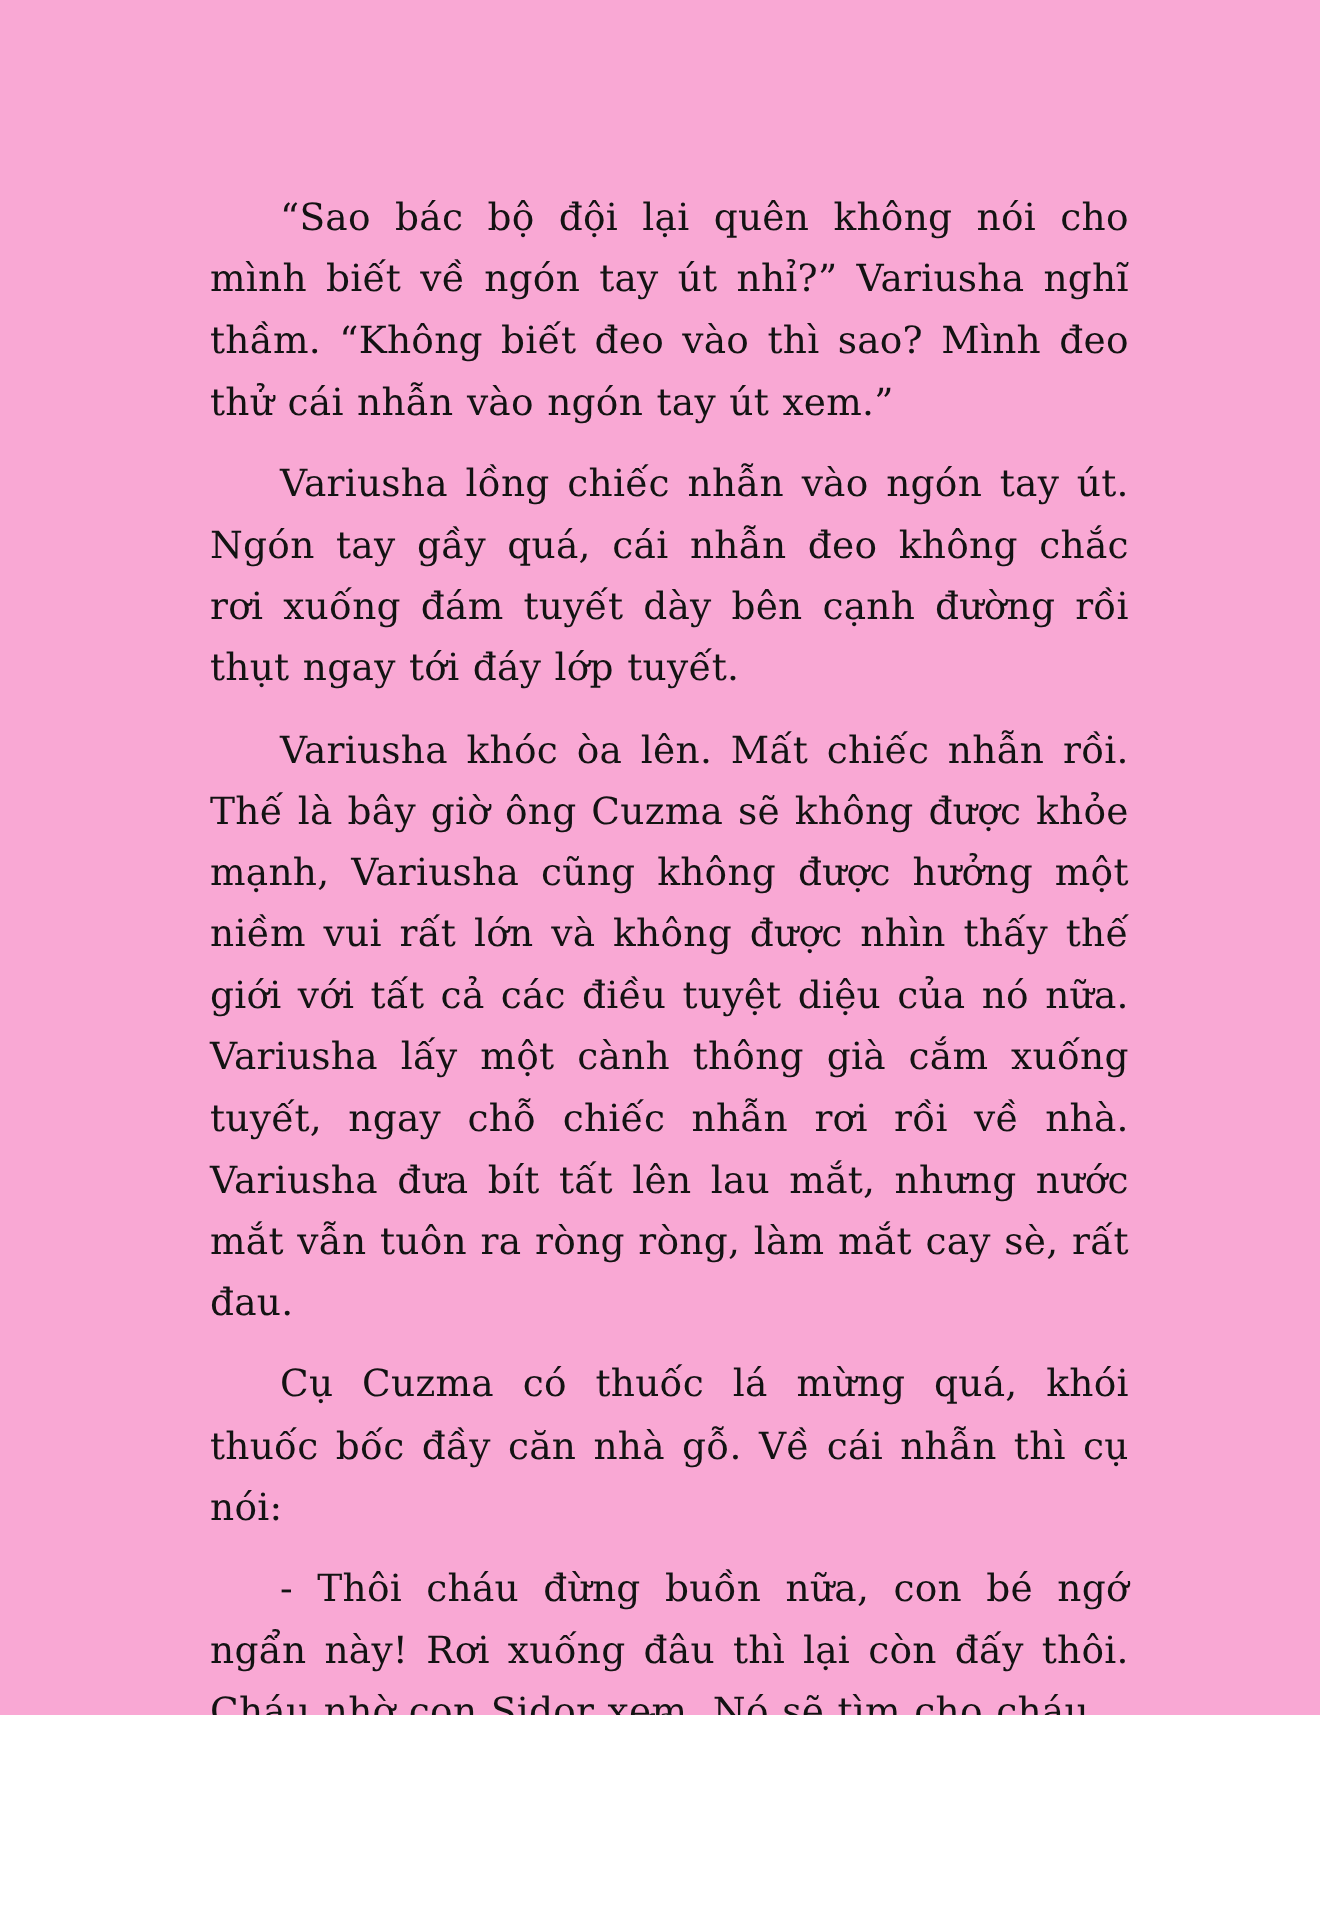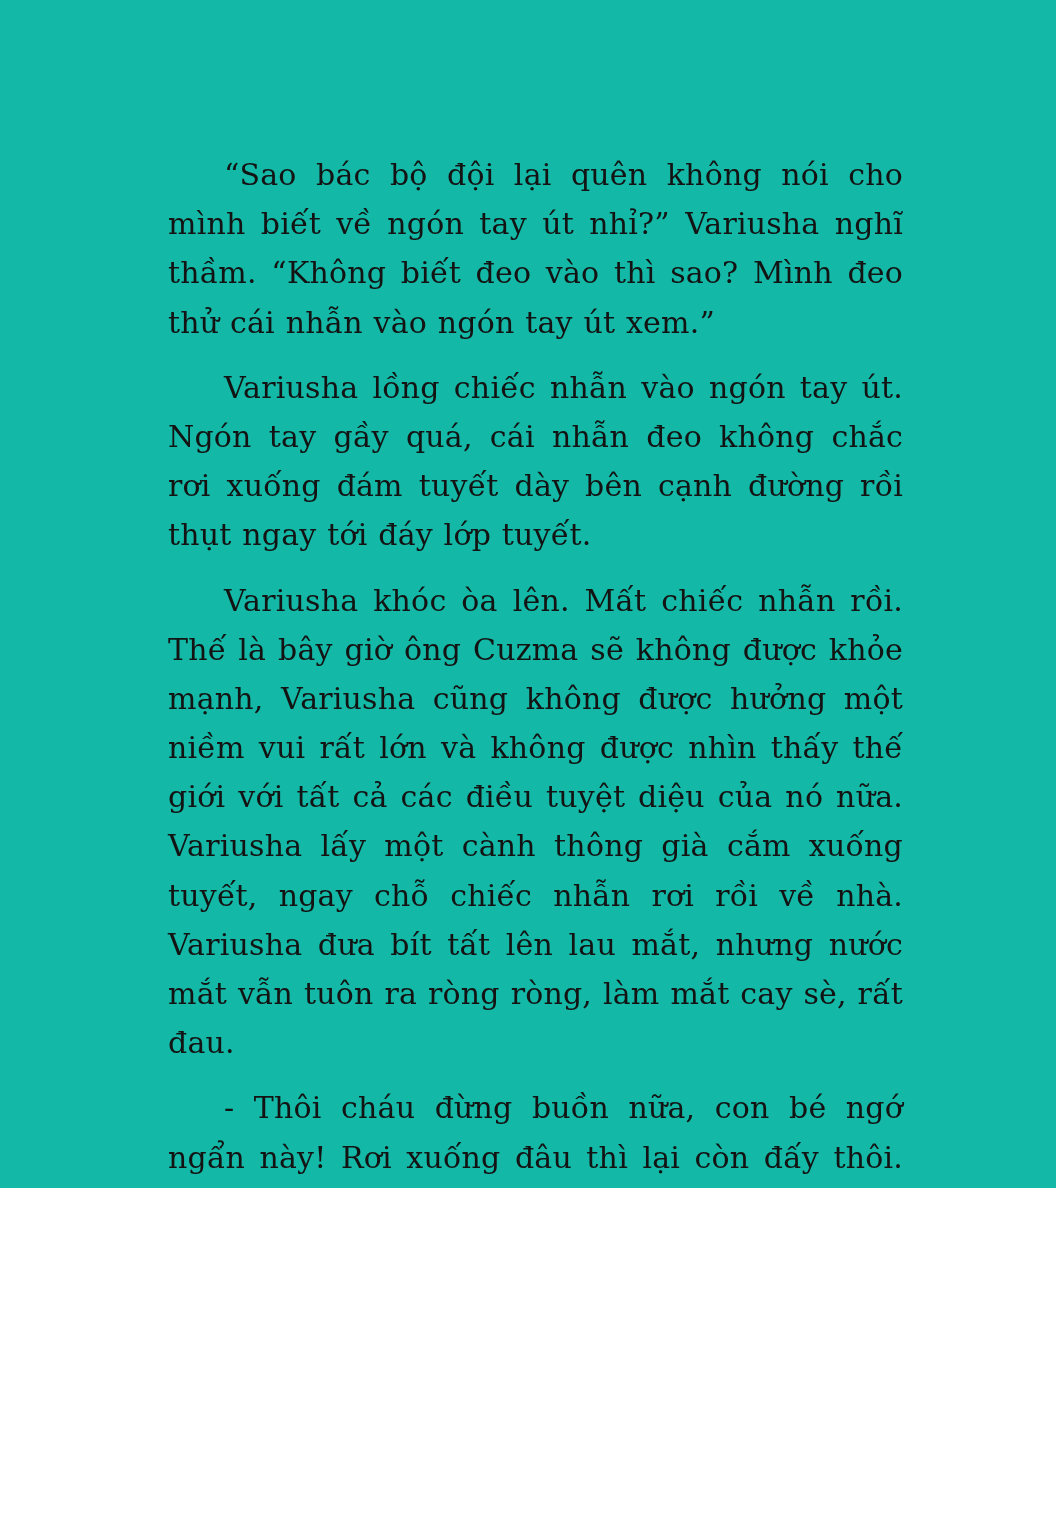--- a/index.html
+++ b/index.html
@@ -3,23 +3,23 @@
 <meta charset="utf-8">
 <style>
   html, body {
     margin: 0;
     padding: 0;
     background: #ffffff;
   }
   .page {
     position: relative;
     width: 1056px;
-    height: 1188px;
+    height: 1372px;
     margin: 0 auto;
-    background: #14b8a6;
+    background: #f9a8d4;
     font-family: "DejaVu Serif", "Liberation Serif", serif;
     color: #131313;
     box-sizing: border-box;
     overflow: hidden;
   }
   .text-block {
     position: absolute;
     top: 150px;
     left: 168px;
     width: 735px;
@@ -56,20 +56,21 @@
 </style>
 </head>
 <body>
 
 <div class="page">
 
   <div class="text-block">
       <p class="para">“Sao bác bộ đội lại quên không nói cho mình biết về ngón tay út nhỉ?” Variusha nghĩ thầm. “Không biết đeo vào thì sao? Mình đeo thử cái nhẫn vào ngón tay út xem.”</p>
       <p class="para">Variusha lồng chiếc nhẫn vào ngón tay út. Ngón tay gầy quá, cái nhẫn đeo không chắc rơi xuống đám tuyết dày bên cạnh đường rồi thụt ngay tới đáy lớp tuyết.</p>
       <p class="para">Variusha khóc òa lên. Mất chiếc nhẫn rồi. Thế là bây giờ ông Cuzma sẽ không được khỏe mạnh, Variusha cũng không được hưởng một niềm vui rất lớn và không được nhìn thấy thế giới với tất cả các điều tuyệt diệu của nó nữa. Variusha lấy một cành thông già cắm xuống tuyết, ngay chỗ chiếc nhẫn rơi rồi về nhà. Variusha đưa bít tất lên lau mắt, nhưng nước mắt vẫn tuôn ra ròng ròng, làm mắt cay sè, rất đau.</p>
+      <p class="para">Cụ Cuzma có thuốc lá mừng quá, khói thuốc bốc đầy căn nhà gỗ. Về cái nhẫn thì cụ nói:</p>
       <p class="para">- Thôi cháu đừng buồn nữa, con bé ngớ ngẩn này! Rơi xuống đâu thì lại còn đấy thôi. Cháu nhờ con Sidor xem. Nó sẽ tìm cho cháu.</p>
     </div>
 
   <div class="footer">
     <div class="page-number">13</div>
     <div class="ornament-wrap">
       <svg width="130" height="64" viewBox="0 0 130 64" aria-hidden="true">
 
         <line x1="2" y1="20" x2="128" y2="20" stroke="#8a8a8a" stroke-width="2.5"></line>
         <g fill="#8a8a8a">

